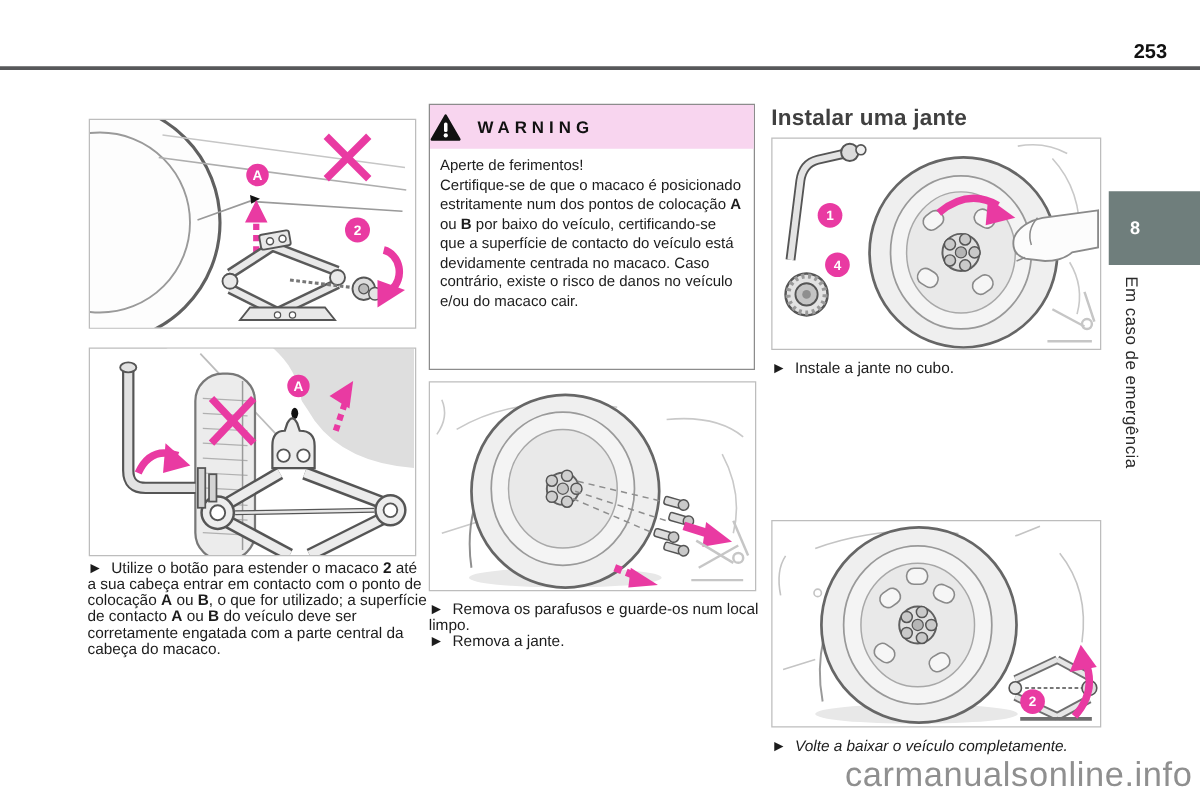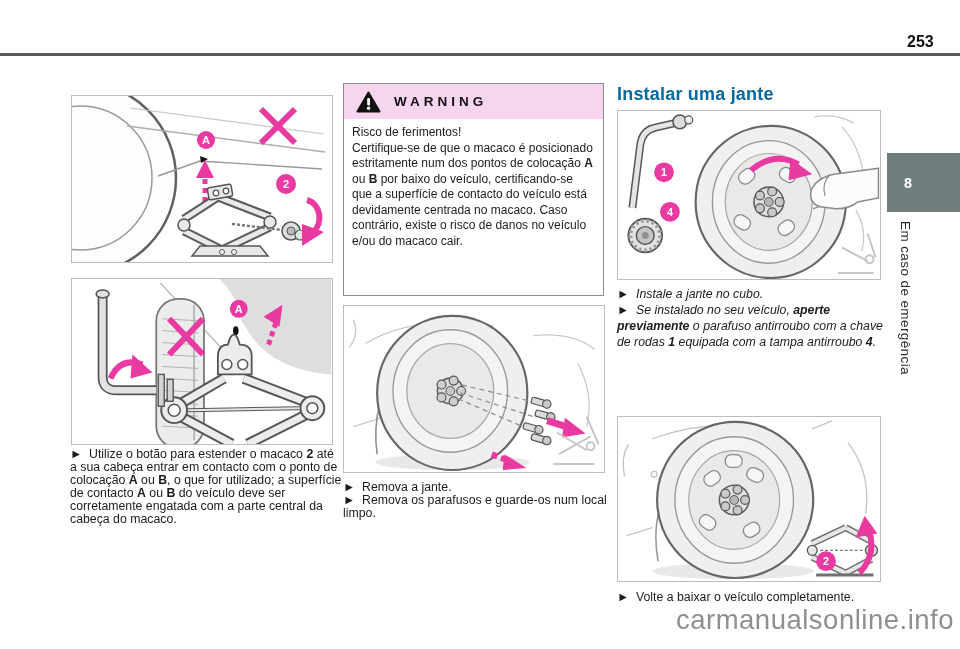--- a/index.html
+++ b/index.html
@@ -34,38 +34,38 @@
   .fig-m1{left:343px;top:305px;width:262px;height:168px;}
   .fig-r1{left:617px;top:110px;width:264px;height:170px;}
   .fig-r2{left:617px;top:416px;width:264px;height:166px;}
   .badge-txt{font:bold 11px "Liberation Sans",sans-serif;fill:#fff;text-anchor:middle;}
 
   
   .textblock p{margin:0;font-size:12.3px;line-height:13px;}
   .left-text{left:70px;top:448px;width:272px;}
   .mid-bullets{left:343px;top:481px;width:266px;}
   .right-bullets{left:617px;top:287px;width:268px;}
-  .right-bullets p{line-height:15.9px;font-style:italic;}
-  .right-closing{left:617px;top:591px;width:268px;}
+  .right-bullets p{line-height:15.9px;}
+  .right-closing{left:617px;top:591px;width:268px;font-style:italic;}
 
   
   .warning-box{
     left:343px;top:83px;width:261px;height:213px;background:#fff;
     border:1.5px solid #8c8c8c;box-sizing:border-box;
   }
   .warning-head{
     height:35px;background:var(--warning-bg,#f8d5ef);
-    display:flex;align-items:center;gap:13px;padding-left:12px;
+    display:flex;align-items:center;gap:13px;
   }
   .warning-title{font-weight:bold;font-size:13.5px;letter-spacing:4px;color:#111;}
   .warning-body{padding:6px 8px 0 8px;}
   .warning-body p{margin:0;font-size:12px;line-height:15.5px;}
 
   
-  .section-heading{left:617px;top:84px;font-size:18px;font-weight:bold;letter-spacing:0.2px;color:#0369a1;margin:0;}
+  .section-heading{left:617px;top:84px;font-size:18px;font-weight:bold;letter-spacing:0.2px;color:#404040;margin:0;}
 
   
   .watermark{right:6px;top:604px;font-size:27.5px;color:var(--watermark,#8f8f8f);letter-spacing:0.5px;text-align:center;}
 </style>
 </head>
 <body>
 
 <div class="abs page-number">253</div>
 <div class="abs top-rule"></div>
 
@@ -207,21 +207,21 @@
 <div class="abs warning-box">
   <div class="warning-head">
     <svg width="25" height="22" viewBox="0 0 25 22">
       <polygon points="12.5,1.5 23.5,20.5 1.5,20.5" fill="#111" stroke="#111" stroke-width="2" stroke-linejoin="round"></polygon>
       <rect x="11.2" y="7" width="2.8" height="7.5" rx="1.2" fill="#fff"></rect>
       <circle cx="12.6" cy="17.3" r="1.7" fill="#fff"></circle>
     </svg>
     <span class="warning-title">WARNING</span>
   </div>
   <div class="warning-body">
-    <p>Risco de ferimentos!</p>
+    <p>Aperte de ferimentos!</p>
     <p>Certifique-se de que o macaco é posicionado estritamente num dos pontos de colocação <b>A</b> ou <b>B</b> por baixo do veículo, certificando-se que a superfície de contacto do veículo está devidamente centrada no macaco. Caso contrário, existe o risco de danos no veículo e/ou do macaco cair.</p>
   </div>
 </div>
 
 <div class="fig fig-m1">
   <svg viewBox="0 0 260 168">
     <g fill="none" stroke="#c9c9c9" stroke-width="1.3">
       <path d="M20,38 Q70,8 150,20"></path>
       <path d="M190,30 Q230,26 252,44"></path>
       <path d="M235,58 Q252,90 244,122"></path>
@@ -280,22 +280,22 @@
       <line x1="214" y1="128" x2="244" y2="146"></line>
         <line x1="244" y1="112" x2="256" y2="140"></line>
       <line x1="210" y1="160" x2="252" y2="160"></line>
         <line x1="216" y1="150" x2="248" y2="132"></line>
       <circle cx="248" cy="142" r="4"></circle>
     </g>
   </svg>
 </div>
 
 <div class="abs textblock mid-bullets">
+  <p>►&nbsp;&nbsp;Remova os parafusos e guarde-os num local limpo.</p>
   <p>►&nbsp;&nbsp;Remova a jante.</p>
-  <p>►&nbsp;&nbsp;Remova os parafusos e guarde-os num local limpo.</p>
 </div>
 
 <h1 class="abs section-heading">Instalar uma jante</h1>
 
 <div class="fig fig-r1">
   <svg viewBox="0 0 264 170">
     <g fill="none" stroke="#c9c9c9" stroke-width="1.3">
       <path d="M226,16 Q250,42 248,82"></path>
       <path d="M198,6 Q220,2 238,12"></path>
       <path d="M240,100 Q252,120 246,142"></path>
@@ -353,21 +353,20 @@
       <line x1="226" y1="138" x2="252" y2="152"></line>
         <line x1="252" y1="124" x2="260" y2="148"></line>
       <line x1="222" y1="164" x2="258" y2="164"></line>
         <circle cx="254" cy="150" r="4"></circle>
     </g>
   </svg>
 </div>
 
 <div class="abs textblock right-bullets">
   <p>►&nbsp;&nbsp;Instale a jante no cubo.</p>
-  <p>►&nbsp;&nbsp;Se instalado no seu veículo, <b>aperte previamente</b> o parafuso antirroubo com a chave de rodas <b>1</b> equipada com a tampa antirroubo <b>4</b>.</p>
 </div>
 
 <div class="fig fig-r2">
   <svg viewBox="0 0 264 166">
     <g fill="none" stroke="#c4c4c4" stroke-width="1.3">
       <path d="M34,22 Q90,2 150,10"></path>
       <path d="M196,12 L216,4"></path>
       <path d="M232,26 Q256,56 250,98"></path>
       <path d="M6,60 Q2,40 10,28"></path>
       <circle cx="36" cy="58" r="3"></circle>

